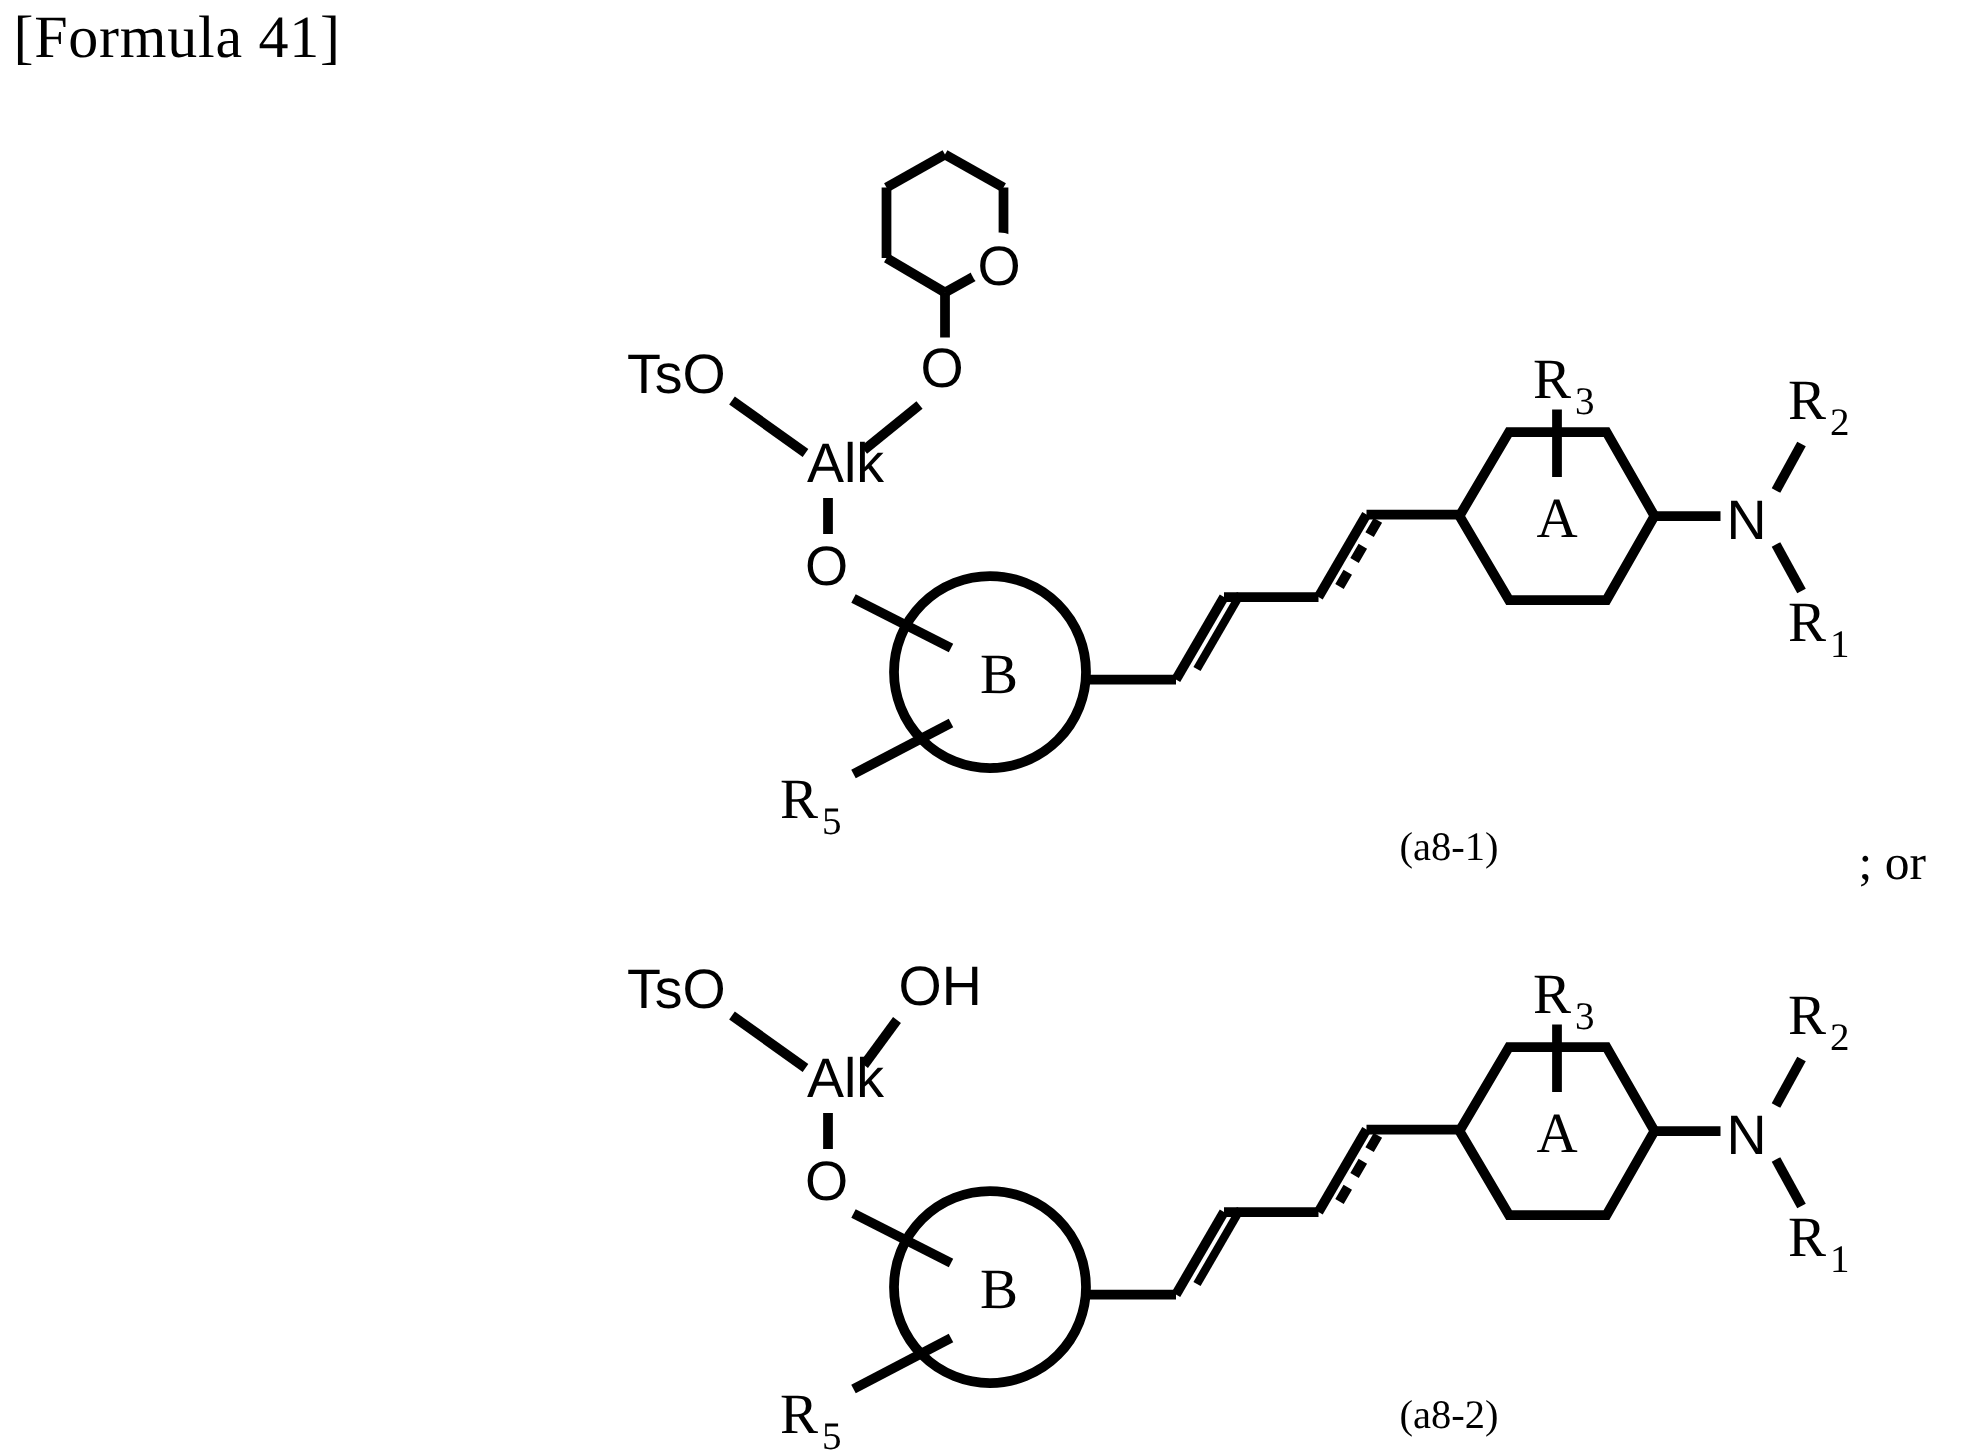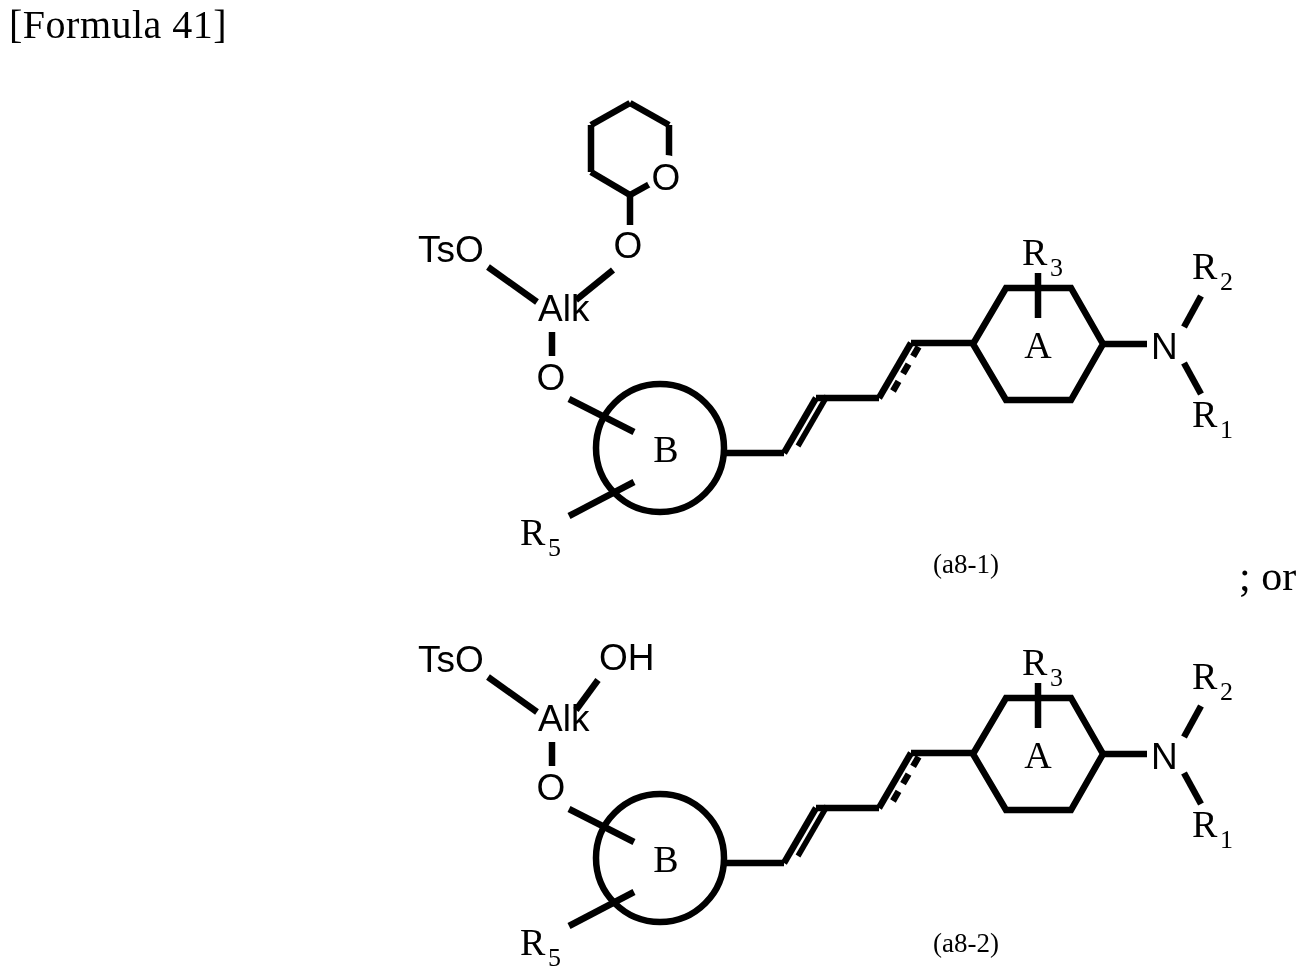--- a/index.html
+++ b/index.html
@@ -29,21 +29,21 @@
     font-size: 40px;
     line-height: 46px;
     letter-spacing: 0.5px;
     white-space: nowrap;
   }
   .or-text {
     position: absolute;
     left: 1233px;
     top: 552px;
     font-family: "Liberation Serif", serif;
-    font-size: 42px;
+    font-size: 33px;
     line-height: 48px;
     white-space: nowrap;
   }
   .struct-svg {
     position: absolute;
     left: 0;
     top: 0;
     width: 1311px;
     height: 969px;
   }

